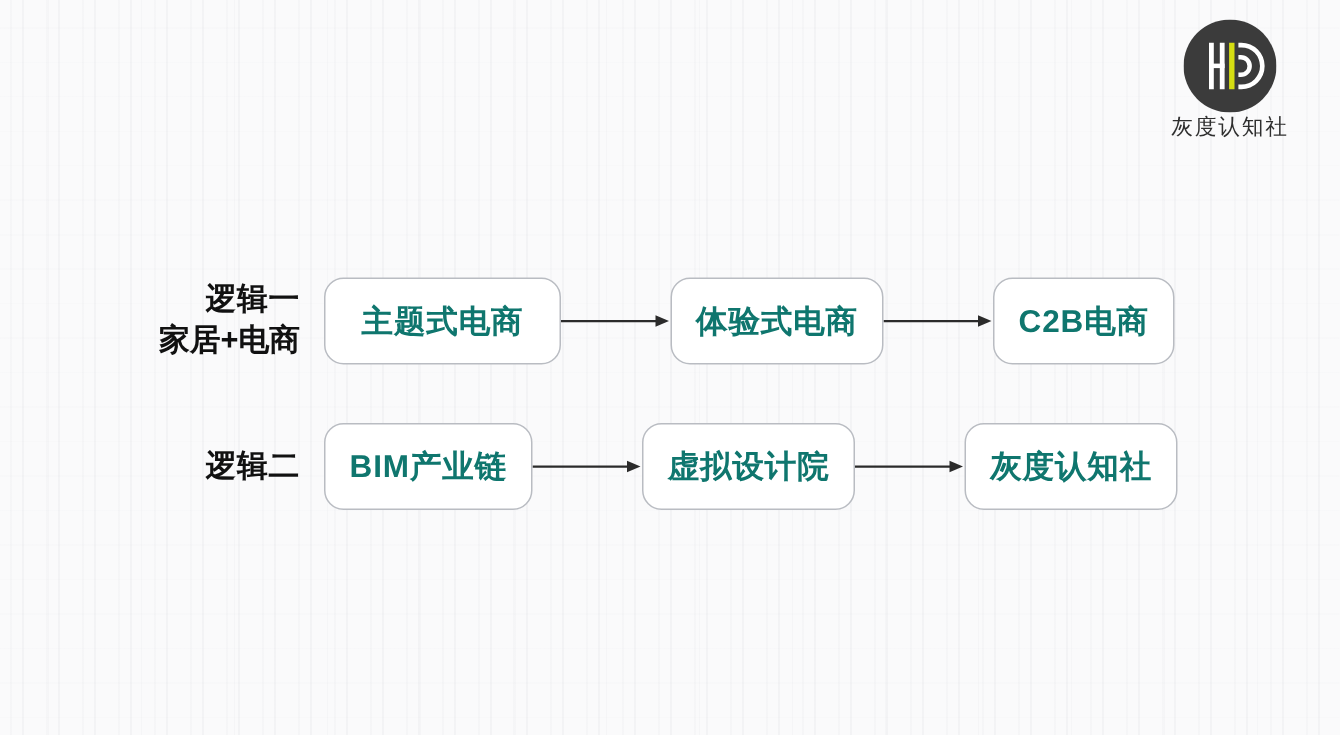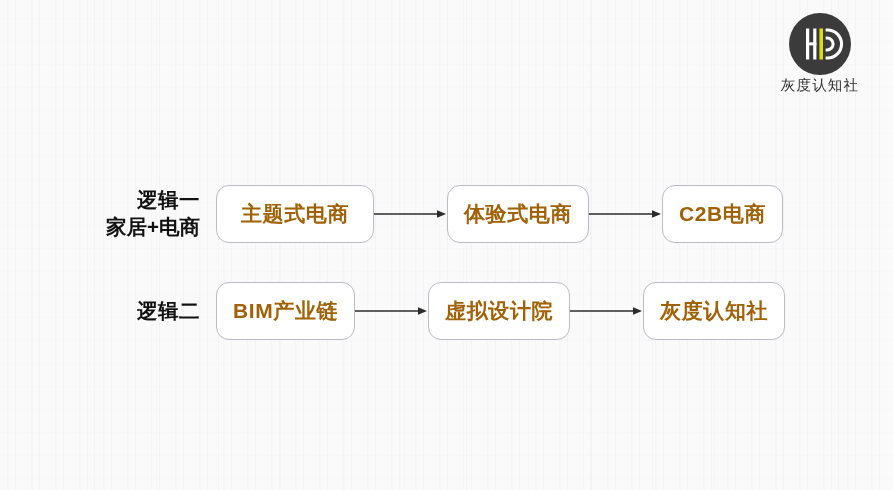--- a/index.html
+++ b/index.html
@@ -109,21 +109,21 @@
   .node {
     box-sizing: border-box;
     height: 58px;
     background: #ffffff;
     border: 1.6px solid #b9bcc2;
     border-radius: 13px;
     display: flex;
     align-items: center;
     justify-content: center;
     padding: 0 16px;
-    color: #a16207;
+    color: #0f766e;
     font-weight: bold;
     font-size: 21px;
     letter-spacing: 0.6px;
     white-space: nowrap;
   }
   #row-0 .node:nth-of-type(1) { min-width: 158px; }
 
   .connector {
     position: relative;
     width: 73px;

